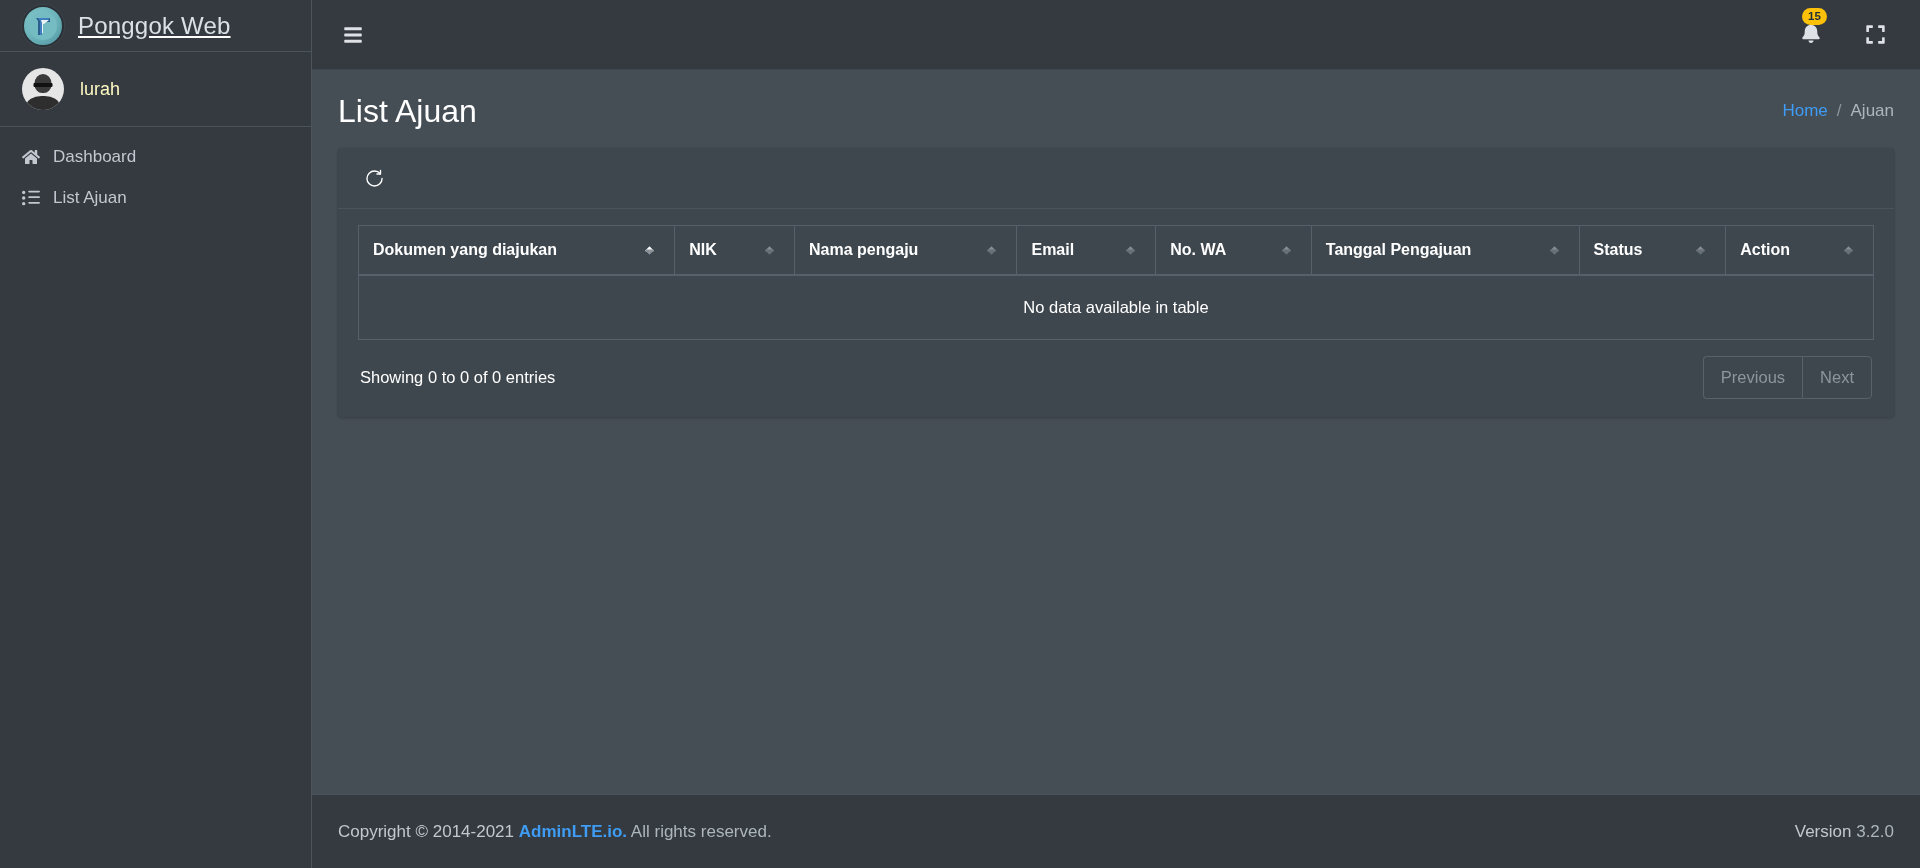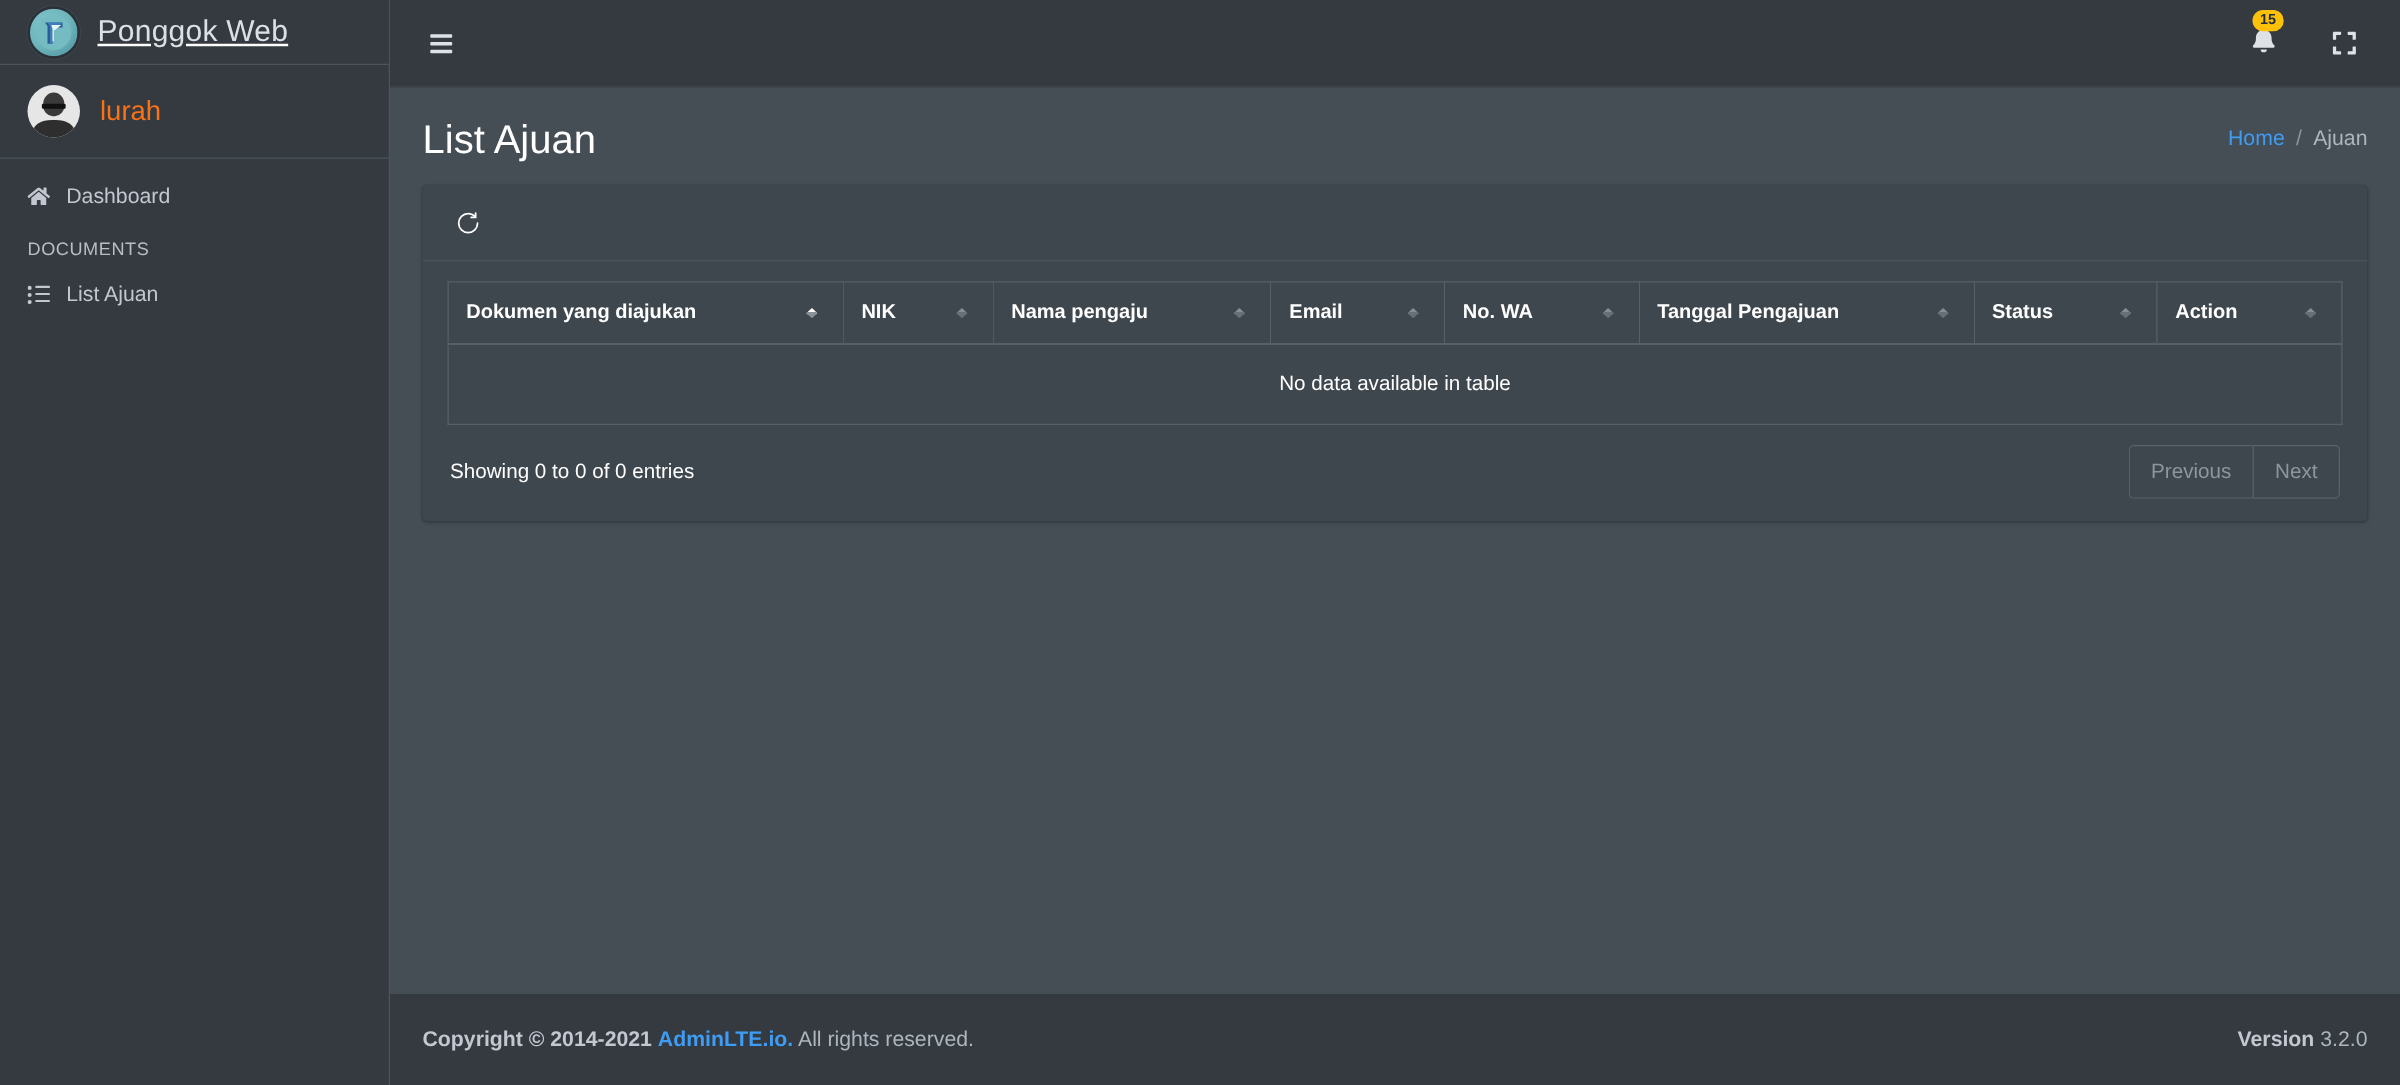--- a/index.html
+++ b/index.html
@@ -98,22 +98,22 @@
   .avatar .glasses {
     position: absolute;
     left: 50%;
     top: 15px;
     transform: translateX(-50%);
     width: 19px; height: 4px;
     background: #111;
     border-radius: 1px;
   }
   .user-name {
-    font-size: 22px;
-    color: #f97316;
+    font-size: 18px;
+    color: #fef9c3;
     font-weight: 400;
   }
   .nav {
     padding: 10px 10px 0 10px;
     flex: 1 1 auto;
   }
   .nav-item {
     display: flex;
     align-items: center;
     padding: 9px 12px;
@@ -305,21 +305,21 @@
     height: 74px;
     flex: 0 0 74px;
     background: #343a40;
     border-top: 1px solid #4b545c;
     display: flex;
     align-items: center;
     padding: 0 26px;
     font-size: 17px;
     color: #adb5bd;
   }
-  .footer b { color: #c2c7d0; font-weight: 700; }
+  .footer b { color: #c2c7d0; font-weight: 400; }
   .footer a { color: #3f9cf4; text-decoration: none; font-weight: 700; }
   .footer .ver { margin-left: auto; color: #adb5bd; }
   .footer .ver b { color: #c2c7d0; }
 </style>
 </head>
 <body>
 
 <div class="app">
 
   <aside class="sidebar">
@@ -349,21 +349,20 @@
 
       <div class="nav-item">
         <span class="nav-icon">
           <svg width="18" height="18" viewBox="0 0 576 512" fill="currentColor" aria-hidden="true">
             <path d="M280.37 148.26L96 300.11V464a16 16 0 0 0 16 16l112.06-.29a16 16 0 0 0 15.92-16V368a16 16 0 0 1 16-16h64a16 16 0 0 1 16 16v95.64a16 16 0 0 0 16 16.05L464 480a16 16 0 0 0 16-16V300L295.67 148.26a12.19 12.19 0 0 0-15.3 0zM571.6 251.47L488 182.56V44.05a12 12 0 0 0-12-12h-56a12 12 0 0 0-12 12v72.61L318.47 43a48 48 0 0 0-61 0L4.34 251.47a12 12 0 0 0-1.6 16.9l25.5 31A12 12 0 0 0 45.15 301l235.22-193.74a12.19 12.19 0 0 1 15.3 0L530.9 301a12 12 0 0 0 16.9-1.6l25.5-31a12 12 0 0 0-1.7-16.93z"></path>
           </svg>
         </span>
         <span>Dashboard</span>
       </div>
 
-      <div class="nav-header">DOCUMENTS</div>
 
       <div class="nav-item">
         <span class="nav-icon">
           <svg width="18" height="18" viewBox="0 0 512 512" fill="currentColor" aria-hidden="true">
             <path d="M48 48a48 48 0 1 0 0 96 48 48 0 1 0 0-96zm0 160a48 48 0 1 0 0 96 48 48 0 1 0 0-96zm0 160a48 48 0 1 0 0 96 48 48 0 1 0 0-96zM176 72c0-13.3 10.7-24 24-24H488c13.3 0 24 10.7 24 24s-10.7 24-24 24H200c-13.3 0-24-10.7-24-24zm0 160c0-13.3 10.7-24 24-24H488c13.3 0 24 10.7 24 24s-10.7 24-24 24H200c-13.3 0-24-10.7-24-24zm0 160c0-13.3 10.7-24 24-24H488c13.3 0 24 10.7 24 24s-10.7 24-24 24H200c-13.3 0-24-10.7-24-24z"></path>
           </svg>
         </span>
         <span>List Ajuan</span>
       </div>
 

